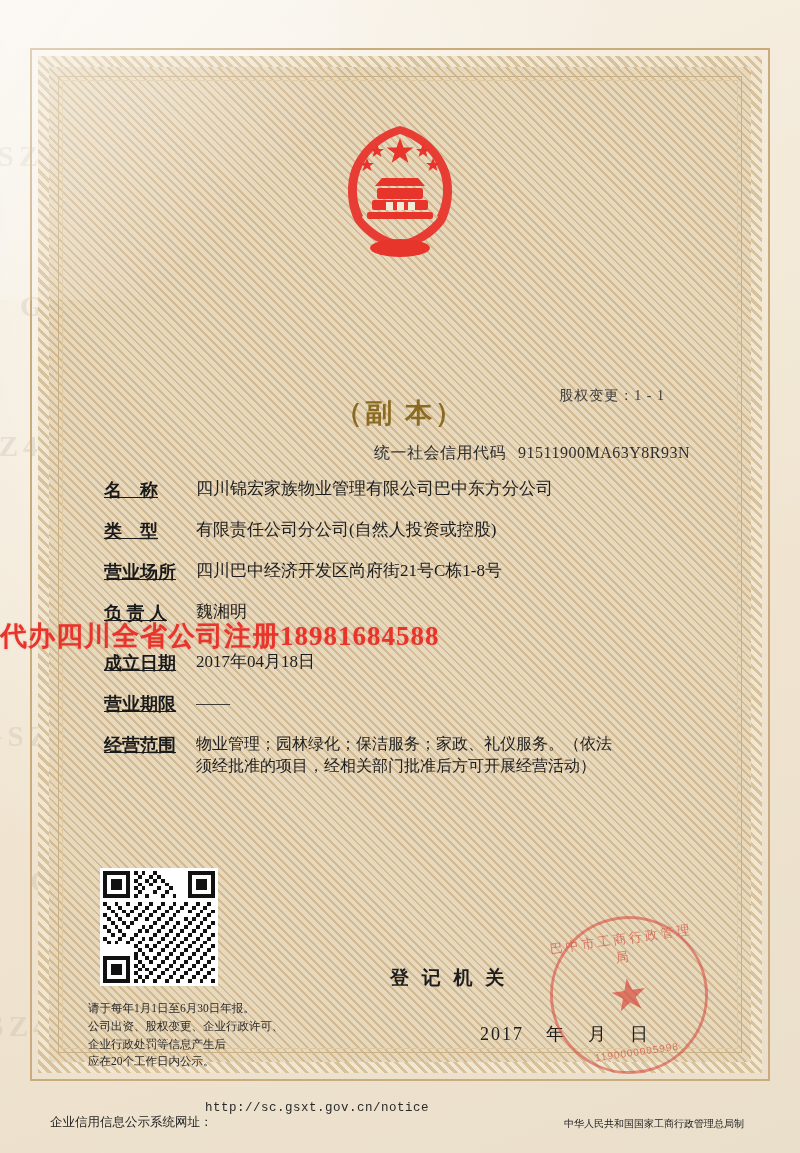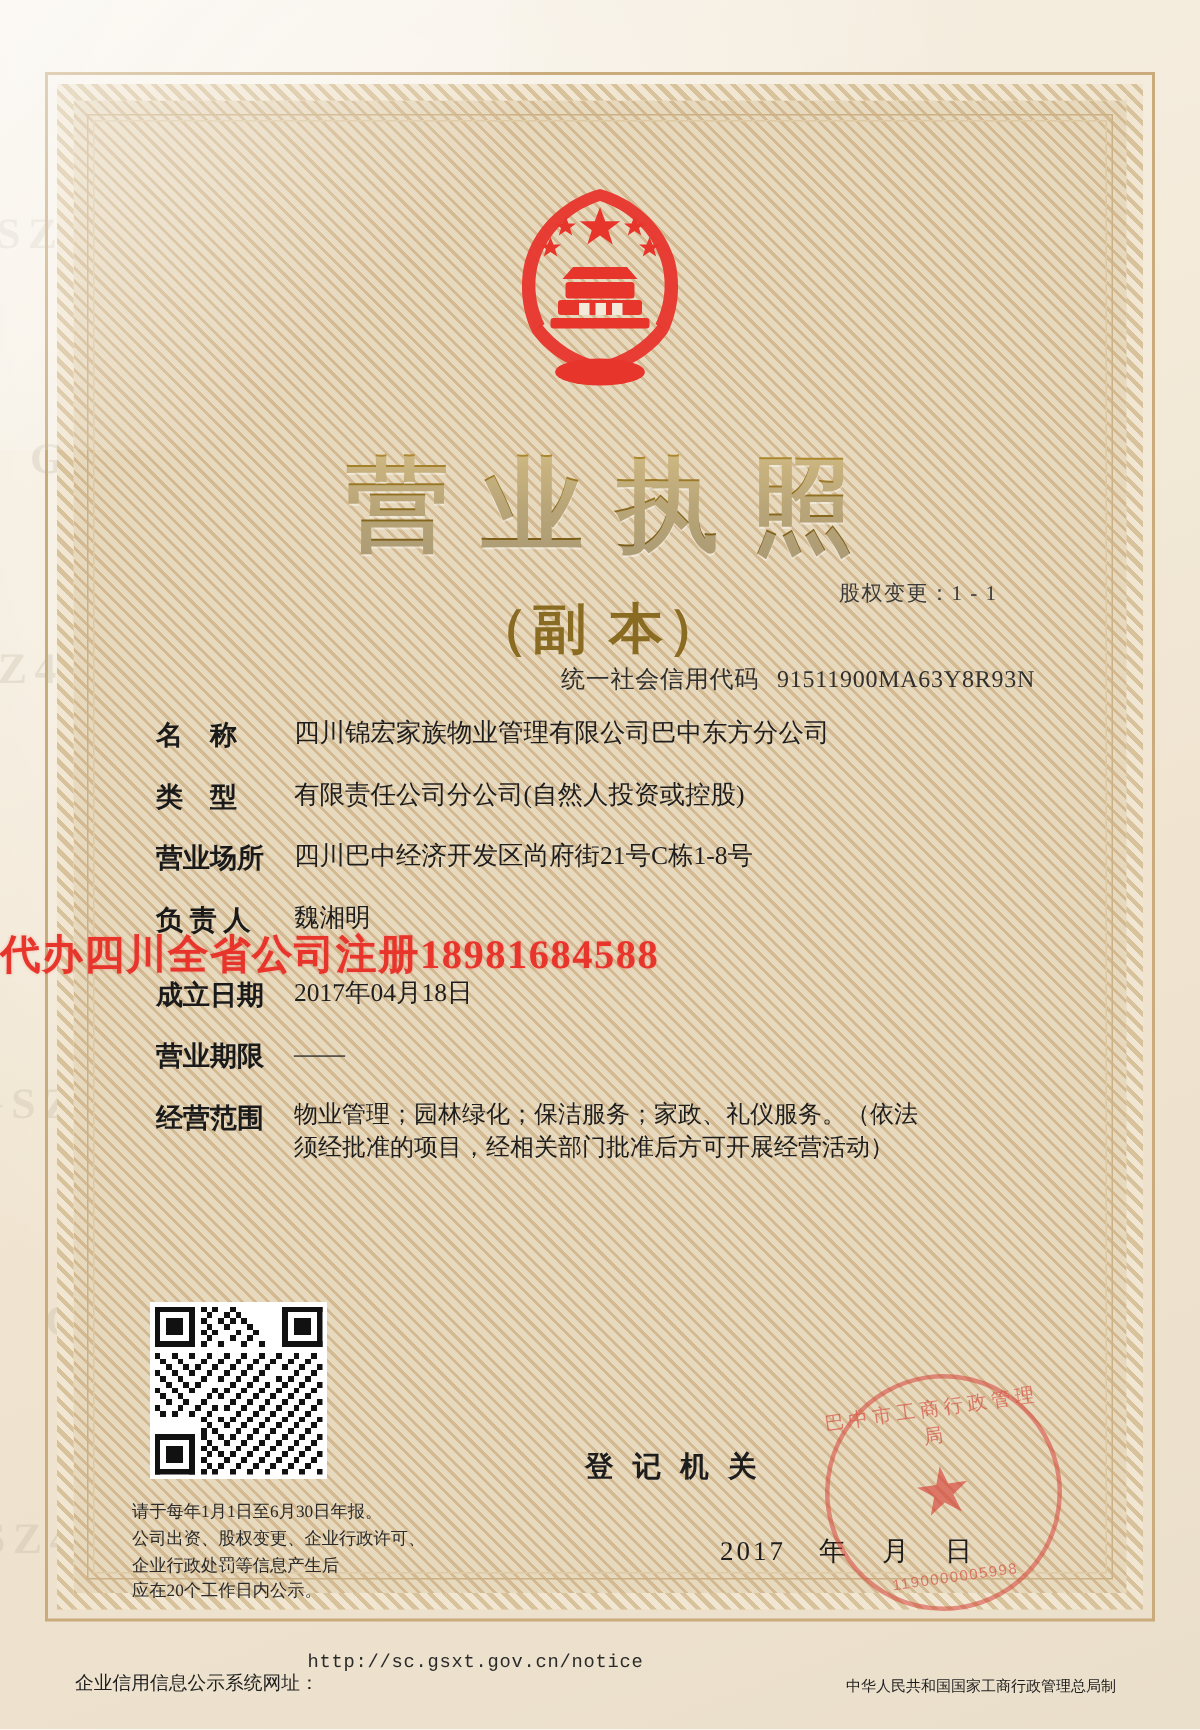--- a/index.html
+++ b/index.html
@@ -112,21 +112,21 @@
     text-shadow: 0 1px 0 rgba(255,255,255,0.4);
   }
   .subtitle {
     position: absolute;
     left: 0;
     right: 0;
     top: 395px;
     text-align: center;
     font-family: "Liberation Serif", serif;
     font-weight: bold;
-    font-size: 36px;
+    font-size: 27px;
     letter-spacing: 3px;
     color: #8a6b22;
   }
 
   .copy-no {
     position: absolute;
     right: 135px;
     top: 387px;
     font-family: "Liberation Serif", serif;
     font-size: 14px;
@@ -163,20 +163,21 @@
     font-family: "Liberation Serif", serif;
     color: #1d1d1d;
   }
   .row .label {
     width: 92px;
     flex: 0 0 92px;
     font-size: 18px;
     font-weight: bold;
     letter-spacing: 0px;
     color: #1a1a1a;
+    text-decoration: underline;
   }
   .row .value {
     font-size: 17px;
     line-height: 1.35;
     color: #1d1d1d;
   }
   .row .value.small {
     font-size: 16px;
     max-width: 420px;
   }
@@ -355,21 +356,20 @@
 
         <polygon points="83,26 86.5,35.5 96.5,35.5 88.5,41.5 91.5,51 83,45 74.5,51 77.5,41.5 69.5,35.5 79.5,35.5"></polygon>
         <polygon points="60,32 62,37 67,37 63,40 64.5,45 60,42 55.5,45 57,40 53,37 58,37"></polygon>
         <polygon points="50,46 52,51 57,51 53,54 54.5,59 50,56 45.5,59 47,54 43,51 48,51"></polygon>
         <polygon points="106,32 108,37 113,37 109,40 110.5,45 106,42 101.5,45 103,40 99,37 104,37"></polygon>
         <polygon points="116,46 118,51 123,51 119,54 120.5,59 116,56 111.5,59 113,54 109,51 114,51"></polygon>
       </g>
     </svg>
   </div>
 
-  <div class="title">营业执照</div>
   <div class="subtitle">（副 本）</div>
 
   <div class="copy-no">
     <span>股权变更：</span><span>1 - 1</span>
   </div>
 
   <div class="credit-code">
     <span class="lbl">统一社会信用代码</span><span>91511900MA63Y8R93N</span>
   </div>
 

